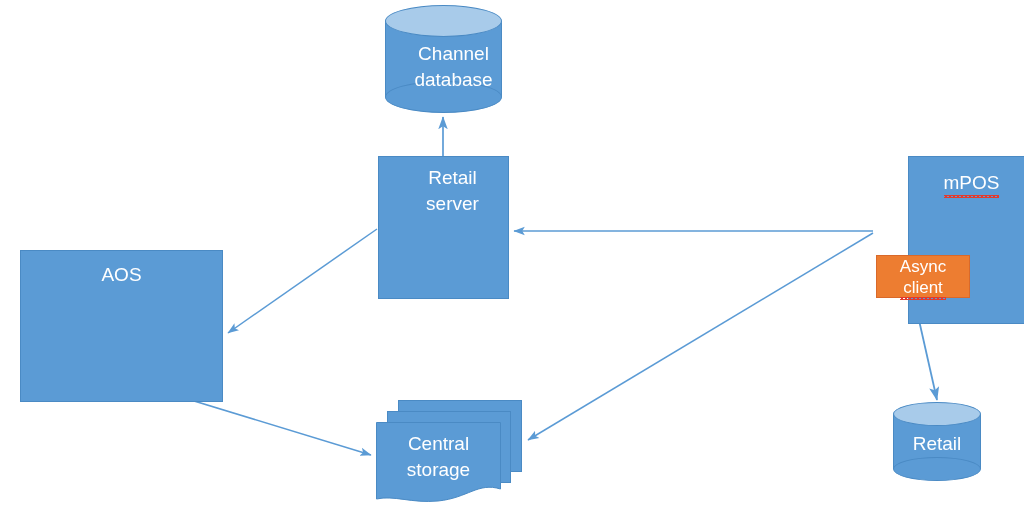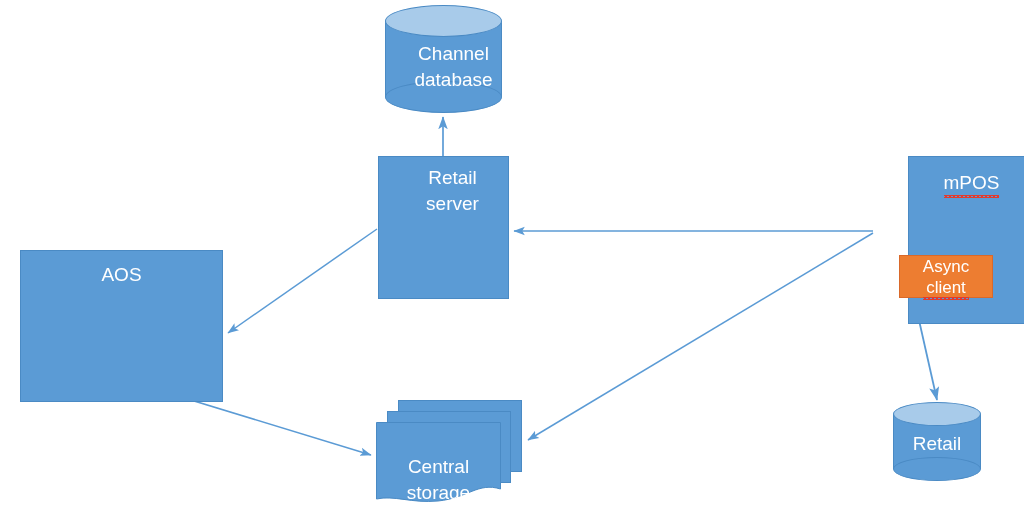--- a/index.html
+++ b/index.html
@@ -55,21 +55,20 @@
     border: 1px solid #4a8ac4;
     box-sizing: border-box;
   }
 
   
   .rect-orange {
     position: absolute;
     background: #ED7D31;
     border: 1px solid #d9692a;
     box-sizing: border-box;
-    margin-left: 23px;
   }
 
   
   .cylinder {
     position: absolute;
   }
   .cyl-body {
     position: absolute;
     left: 0;
     right: 0;
@@ -187,21 +186,21 @@
 
   <div class="stack" style="left:376px; top:400px; width:146px; height:105px;">
 
     <div class="stack-sheet" style="left:22px; top:0px; width:124px; height:72px;"></div>
 
     <div class="stack-sheet" style="left:11px; top:11px; width:124px; height:72px;"></div>
 
     <svg class="stack-front" style="left:0px; top:22px;" width="125" height="83" viewBox="0 0 125 83">
       <path d="M0.5,0.5 L124.5,0.5 L124.5,67 C102,60 92,76 62,79 C36,81.5 18,73 0.5,77 Z" fill="#5B9BD5" stroke="#4a8ac4" stroke-width="1"></path>
     </svg>
-    <div class="node-label" style="top:31px; left:0px; width:125px; right:auto;margin-top:23px;">Central
+    <div class="node-label" style="top:31px; left:0px; width:125px; right:auto;">Central
 storage</div>
   </div>
 
   <div class="cylinder" style="left:893px; top:402px; width:88px; height:79px;">
     <div class="cyl-body" style="top:12px; bottom:12px;"></div>
     <div class="cyl-bottom" style="height:24px;"></div>
     <div class="cyl-top" style="height:24px;"></div>
     <div class="cyl-label" style="top:29px;">Retail</div>
   </div>
 

